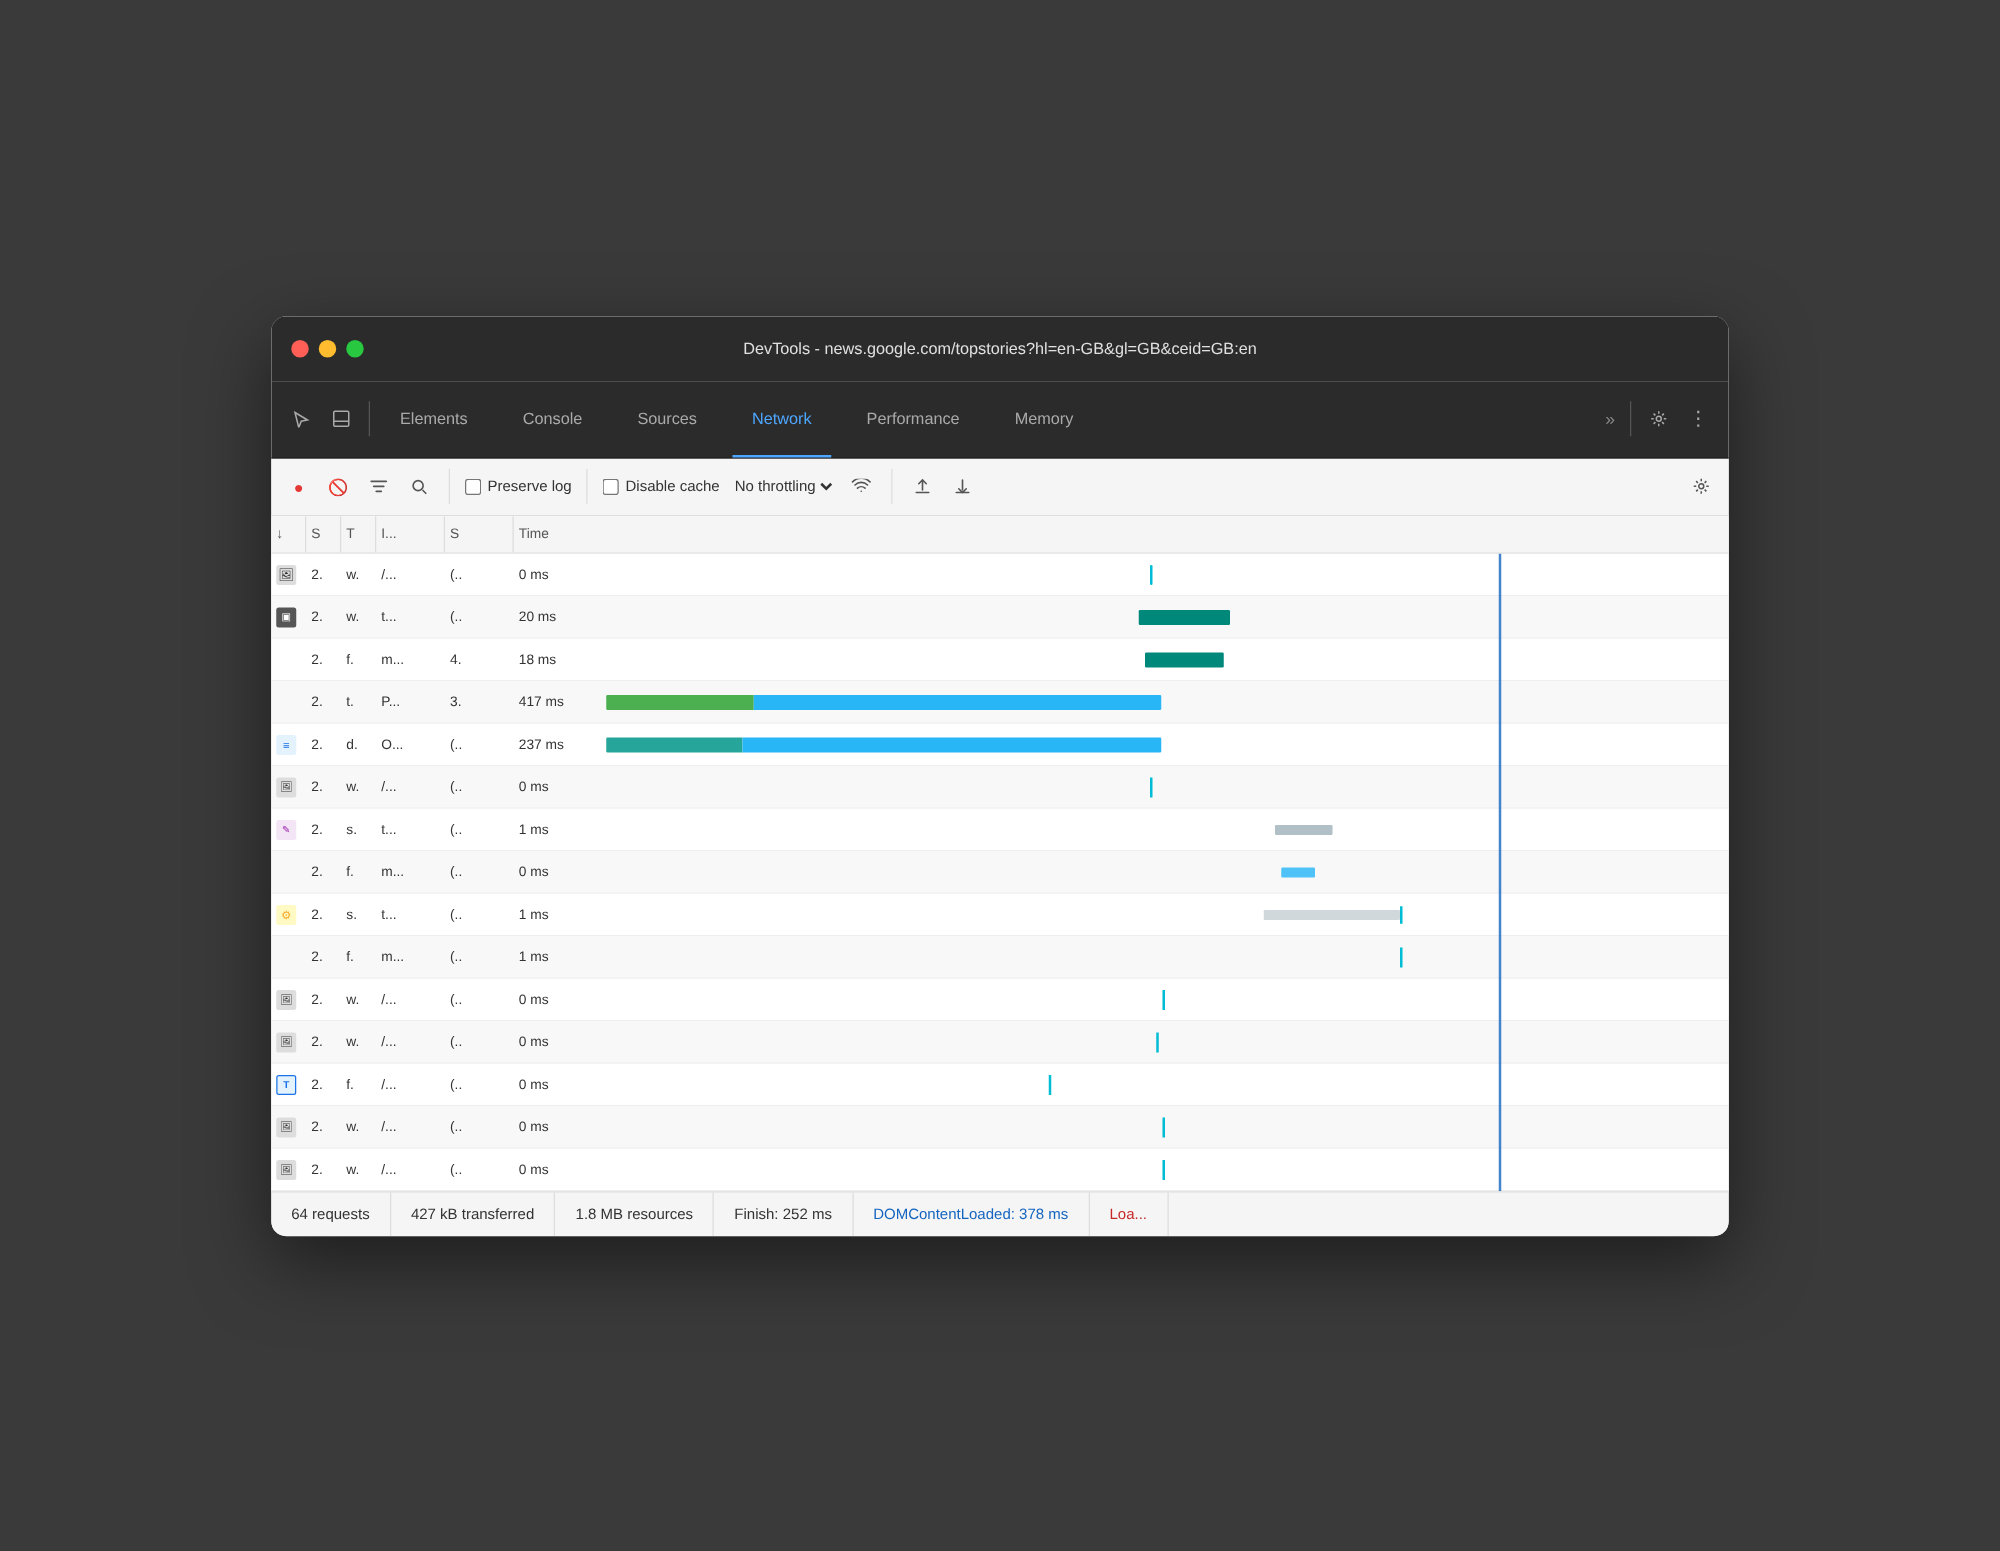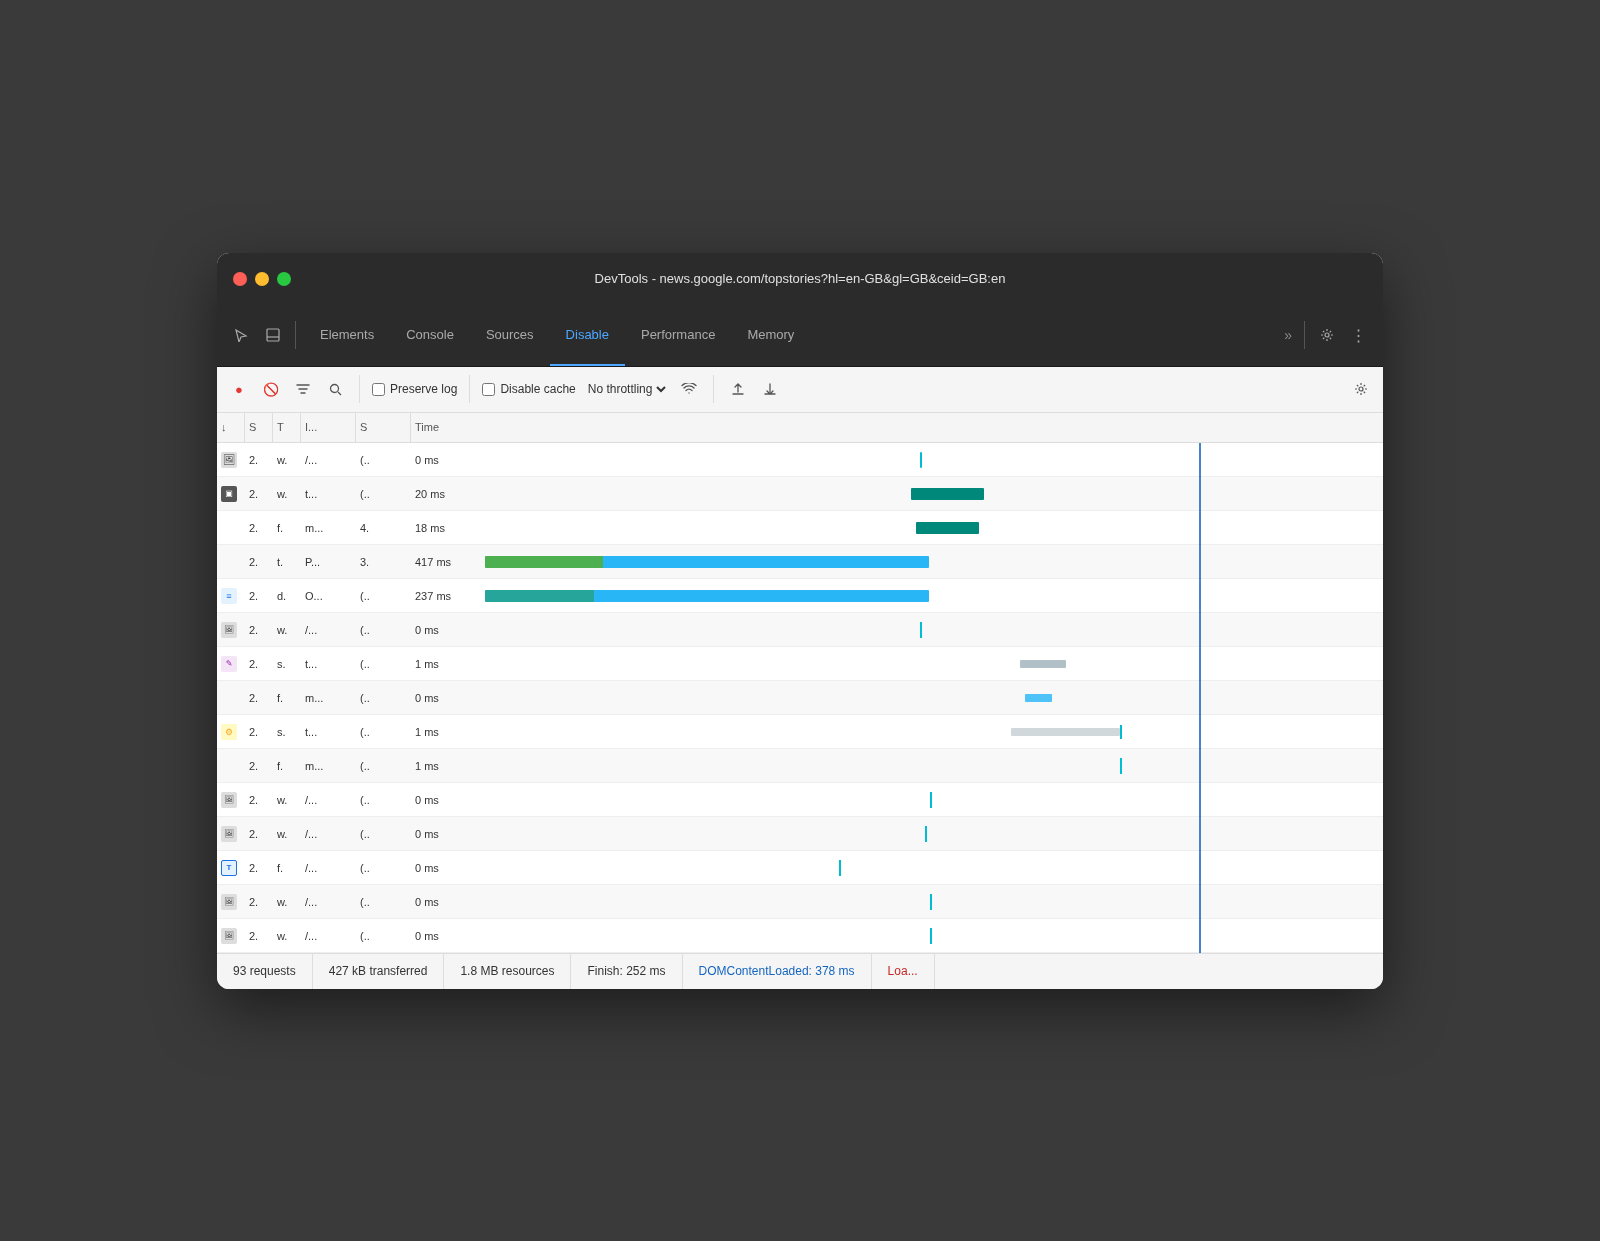--- a/index.html
+++ b/index.html
@@ -72,21 +72,21 @@
     }
     .toolbar-separator {
       width: 1px;
       height: 28px;
       background: #555;
       margin: 0 4px;
     }
     .nav-tabs {
       display: flex;
       align-items: center;
-      gap: 0;
+      gap: 12px;
     }
     .nav-tab {
       padding: 0 16px;
       height: 62px;
       display: flex;
       align-items: center;
       color: #aaa;
       font-size: 13px;
       cursor: pointer;
       border-bottom: 2px solid transparent;
@@ -291,21 +291,21 @@
         <rect x="1" y="1" width="12" height="12" rx="1" stroke="#aaa" stroke-width="1.2"></rect>
         <line x1="1" y1="9" x2="13" y2="9" stroke="#aaa" stroke-width="1.2"></line>
       </svg>
     </button>
     <div class="toolbar-separator"></div>
 
     <div class="nav-tabs">
       <div class="nav-tab">Elements</div>
       <div class="nav-tab">Console</div>
       <div class="nav-tab">Sources</div>
-      <div class="nav-tab active">Disable</div>
+      <div class="nav-tab active">Network</div>
       <div class="nav-tab">Performance</div>
       <div class="nav-tab">Memory</div>
     </div>
 
     <div class="toolbar-right">
       <button class="more-btn">»</button>
       <div class="toolbar-separator"></div>
       <button class="toolbar-icon-btn">
         <svg width="14" height="14" viewBox="0 0 14 14" fill="none">
           <circle cx="7" cy="7" r="2" stroke="#aaa" stroke-width="1.2"></circle>
@@ -598,20 +598,20 @@
         <div class="td-cell">(..</div>
         <div class="td-cell">0 ms</div>
         <div class="waterfall-cell td-cell" style="position:relative;">
           <div style="position:absolute;left:50%;top:50%;transform:translateY(-50%);width:2px;height:16px;background:#00bcd4;"></div>
         </div>
       </div>
     </div>
   </div>
 
   <div class="status-bar">
-    <div class="status-item">93 requests</div>
+    <div class="status-item">64 requests</div>
     <div class="status-item">427 kB transferred</div>
     <div class="status-item">1.8 MB resources</div>
     <div class="status-item">Finish: 252 ms</div>
     <div class="status-item blue-text">DOMContentLoaded: 378 ms</div>
     <div class="status-item red-text">Loa...</div>
   </div>
 </div>
 
 </body></html>

